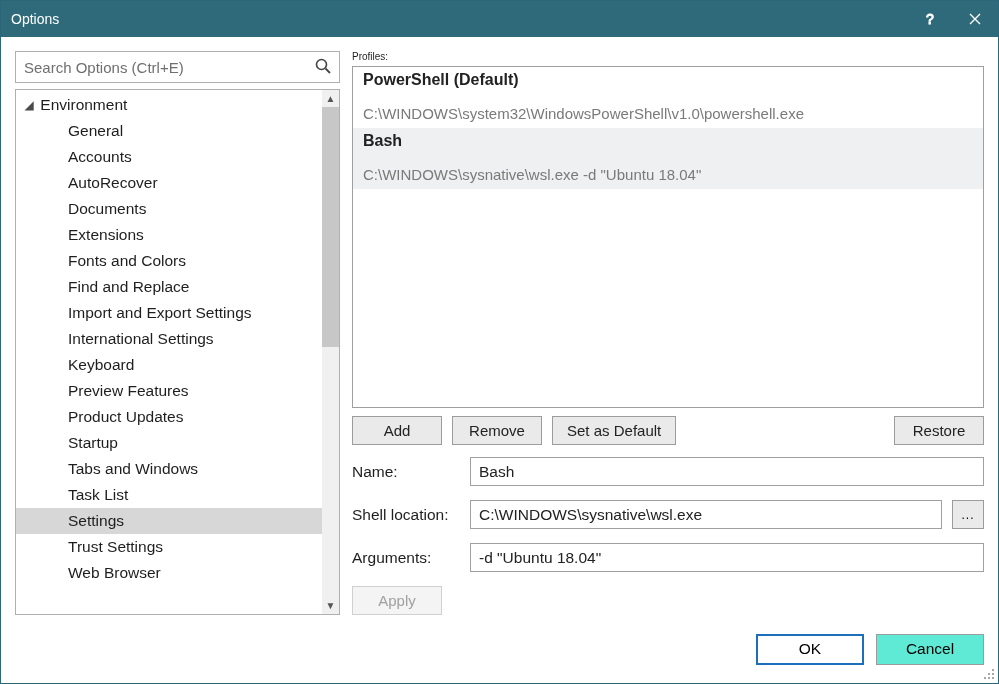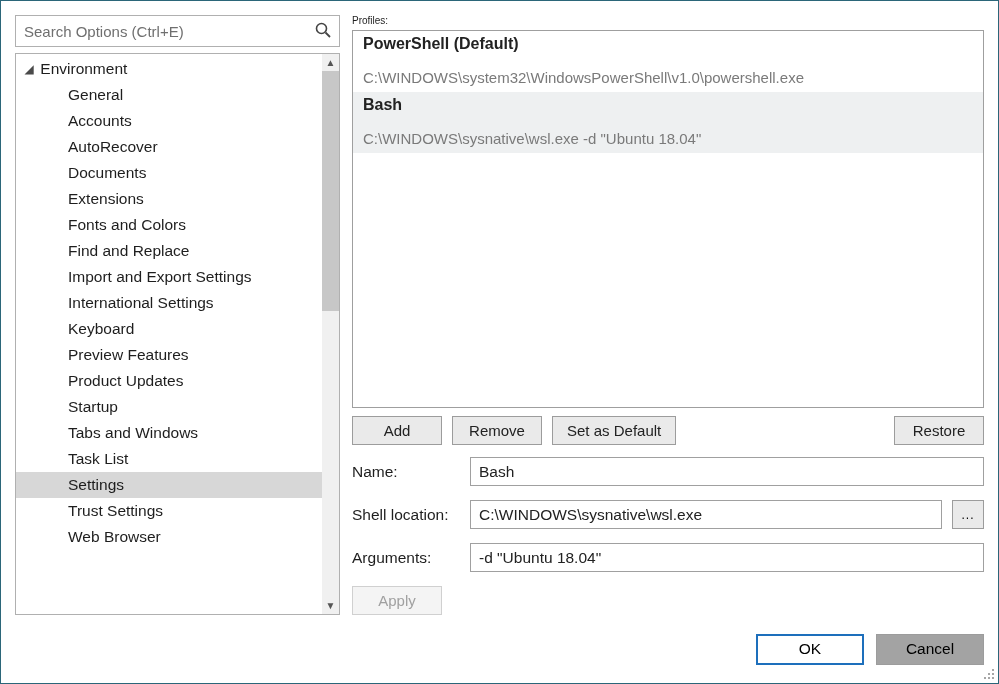--- a/index.html
+++ b/index.html
@@ -41,28 +41,41 @@
   button.std { height: 29px; padding: 0 14px; background: #eaeaea; border: 1px solid #9c9c9c; font-family: inherit; font-size: 15px; color: #222; min-width: 90px; }
   .under { }
   .form { margin-top: 12px; display: grid; grid-template-columns: 108px 1fr auto; column-gap: 10px; row-gap: 14px; align-items: center; }
   .form label { font-size: 15.5px; }
   .form input[type=text] { height: 29px; border: 1px solid #a0a0a0; padding: 2px 8px; font-size: 15.5px; font-family: inherit; width: 100%; color:#222; }
   .browse-btn { width: 32px; height: 29px; background: #eaeaea; border: 1px solid #9c9c9c; font-size: 12px; letter-spacing: 1px; }
   .apply-row { display:flex; justify-content:flex-start; margin-top:14px; }
   button.apply { height:29px; min-width:90px; background:#f4f4f4; border:1px solid #d0d0d0; color:#a0a0a0; font-family:inherit; font-size:15px; }
   .footer { height: 60px; display: flex; align-items: center; justify-content: flex-end; gap: 12px; padding: 0 14px 8px 14px; position:relative; }
   button.ok { height: 31px; min-width: 108px; background: #fff; border: 2px solid #1d6fbc; font-family: inherit; font-size: 15.5px; }
-  button.cancel { height: 31px; min-width: 108px; background: #a3a3a3; border: 1px solid #9c9c9c; font-family: inherit; font-size: 15.5px; }
+  button.cancel { height: 31px; min-width: 108px; background: #5eead4; border: 1px solid #9c9c9c; font-family: inherit; font-size: 15.5px; }
   .size-grip { position:absolute; right:3px; bottom:3px; width:14px; height:14px; }
   .size-grip svg { display:block; }
 </style>
 </head>
 <body>
 
 <div class="window">
+  <div class="titlebar">
+    <span class="title">Options</span>
+    <div class="tbtn">
+      <svg width="14" height="14" viewBox="0 0 14 14">
+          <text x="4" y="12" fill="#fff" font-size="14">?</text>
+        </svg>
+    </div>
+    <div class="tbtn">
+      <svg width="12" height="12" viewBox="0 0 12 12">
+          <path d="M1 1 L11 11 M11 1 L1 11" stroke="#fff" stroke-width="1.4"></path>
+        </svg>
+    </div>
+  </div>
 
   <div class="content">
     <div class="upper">
       <div class="leftpane">
         <div class="searchwrap">
           <input class="searchbox" type="text" placeholder="Search Options (Ctrl+E)" style="">
           <span class="searchicon">
             <svg width="18" height="18" viewBox="0 0 18 18">
                 <circle cx="7.5" cy="7.5" r="5" fill="none" stroke="#444" stroke-width="1.6"></circle>
                 <path d="M11.5 11.5 L16 16" stroke="#444" stroke-width="1.8"></path>

